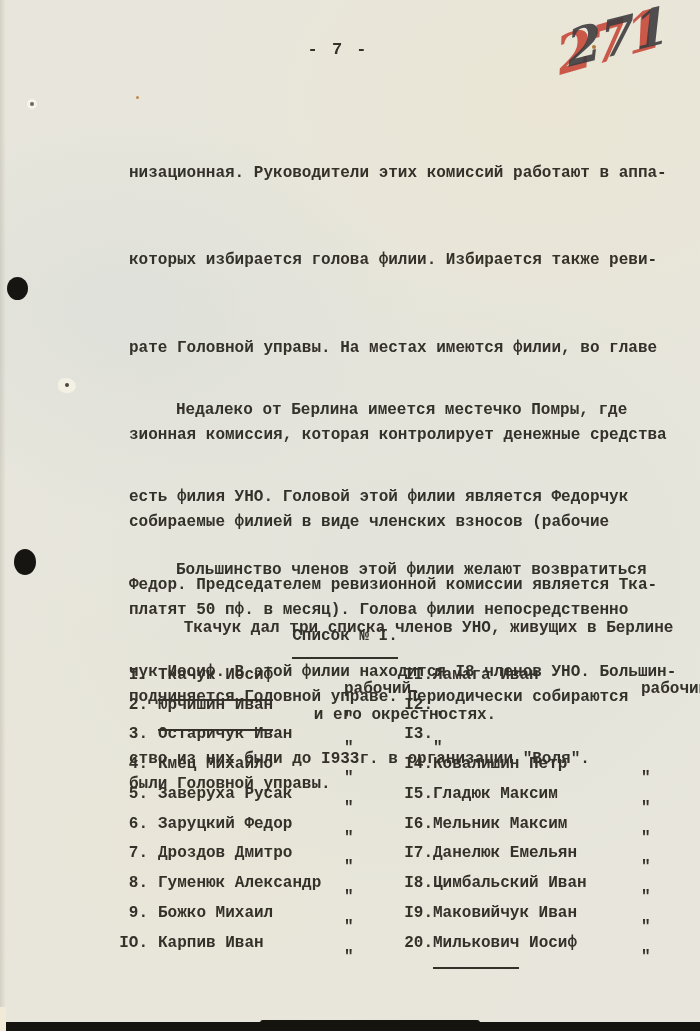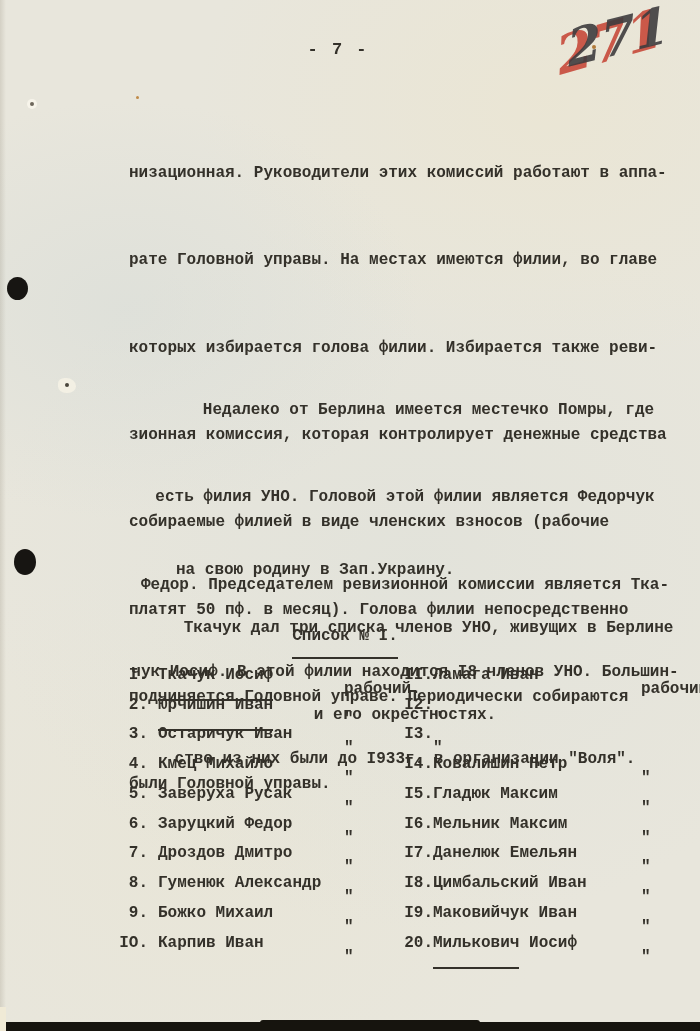--- a/index.html
+++ b/index.html
@@ -35,21 +35,21 @@
     transform:rotate(-16deg) skewX(-8deg);}
   .folio .black{
     position:absolute;top:10px;right:22px;
     font-family:"DejaVu Serif",serif;font-style:italic;font-weight:bold;
     font-size:50px;line-height:1;color:rgba(62,60,62,0.9);
     transform:rotate(-14deg) skewX(-10deg);}
 
   .para{position:absolute;left:129px;width:552px;font-size:16px;line-height:29.1px;white-space:pre;}
   .para.indent .line:first-child{text-indent:47px;}
   .p1{top:101px;}
-  .p2{top:338px;text-align:center;}
+  .p2{top:338px;}
   .p3{top:498px;}
   .p4{top:556px;text-align:center;}
 
   .list-heading-wrap{position:absolute;top:627px;left:0;width:690px;text-align:center;font-size:16px;}
   .list-heading-wrap .u{border-bottom:2px solid #34312a;padding-bottom:12px;text-align:right;}
 
   .list-col{position:absolute;top:660px;font-size:16px;}
   .list-col.left{left:112px;width:292px;}
   .list-col.right{left:393px;width:300px;}
   .row{height:29.75px;display:flex;align-items:center;white-space:nowrap;}
@@ -81,39 +81,39 @@
 
   <div class="page-number">- 7 -</div>
 
   <div class="folio">
     <span class="red">271</span>
     <span class="black">271</span>
   </div>
 
   <div class="para p1">
     <div class="line">низационная. Руководители этих комиссий работают в аппа-</div>
+    <div class="line">которых избирается голова филии. Избирается также реви-</div>
     <div class="line">рате Головной управы. На местах имеются филии, во главе</div>
-    <div class="line">которых избирается голова филии. Избирается также реви-</div>
     <div class="line">зионная комиссия, которая контролирует денежные средства</div>
     <div class="line">собираемые филией в виде членских взносов (рабочие</div>
     <div class="line">платят 50 пф. в месяц). Голова филии непосредственно</div>
     <div class="line">подчиняется Головной управе. Периодически собираются</div>
     <div class="line">были Головной управы.</div>
   </div>
 
   <div class="para p2 indent">
     <div class="line">Недалеко от Берлина имеется местечко Помры, где</div>
     <div class="line">есть филия УНО. Головой этой филии является Федорчук</div>
     <div class="line">Федор. Председателем ревизионной комиссии является Тка-</div>
     <div class="line">чук Иосиф. В этой филии находится I8 членов УНО. Большин-</div>
     <div class="line">ство из них были до I933г. в организации "Воля".</div>
   </div>
 
   <div class="para p3 indent">
-    <div class="line">на свою родину в Зап.Украину.</div>
+    <div class="line">Большинство членов этой филии желают возвратиться</div>
   </div>
 
   <div class="para p4 indent">
     <div class="line">Ткачук дал три списка членов УНО, живущих в Берлине</div>
     <div class="line">и его окрестностях.</div>
   </div>
 
   <div class="list-heading-wrap">
     <span class="u">Список № I.</span>
   </div>

